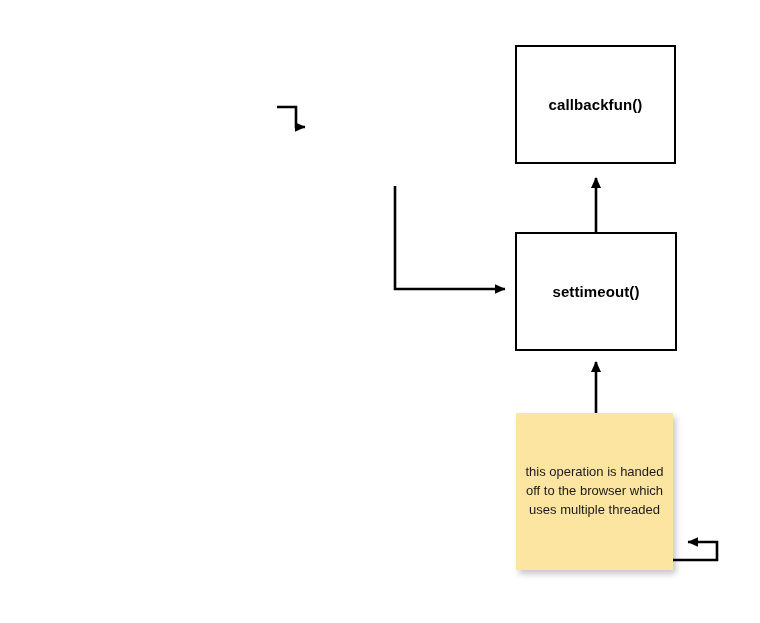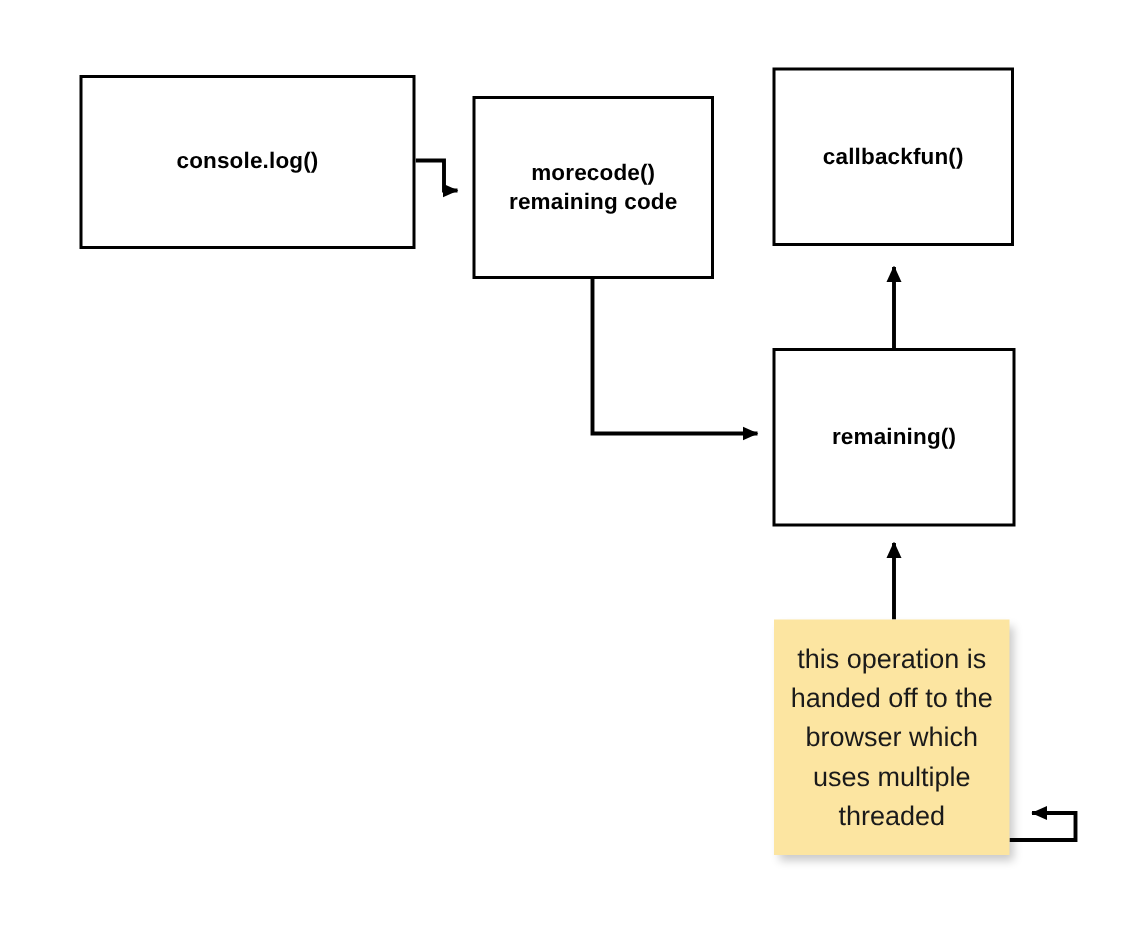--- a/index.html
+++ b/index.html
@@ -36,21 +36,21 @@
     padding: 0 6px;
   }
   .note {
     position: absolute;
     box-sizing: border-box;
     background: #fce5a1;
     display: flex;
     align-items: center;
     justify-content: center;
     text-align: center;
-    font-size: 18px;
+    font-size: 13px;
     line-height: 1.45;
     color: #1a1a1a;
     box-shadow: 3px 4px 6px rgba(0,0,0,0.22);
   }
   .note .label {
     display: block;
     padding: 0 8px;
   }
   .edge-layer {
     position: absolute;
@@ -93,34 +93,27 @@
 
     <g>
       <path d="M596,413 L596,362" fill="none" stroke="#000000" stroke-width="2.6" marker-end="url(#arrow-u)"></path>
     </g>
 
     <g>
       <path d="M673,560 L717,560 L717,542 L688,542" fill="none" stroke="#000000" stroke-width="2.6" marker-end="url(#arrow-l)"></path>
     </g>
   </svg>
 
-  <div class="node" style="left:53px; top:50px; width:224px; height:116px;">
-    <span class="label">console.log()</span>
-  </div>
 
-  <div class="node" style="left:315px; top:64px; width:161px; height:122px;">
-    <span class="label">morecode()
-remaining code</span>
-  </div>
 
   <div class="node" style="left:515px; top:45px; width:161px; height:119px;">
     <span class="label">callbackfun()</span>
   </div>
 
   <div class="node" style="left:515px; top:232px; width:162px; height:119px;">
-    <span class="label">remaining()</span>
+    <span class="label">settimeout()</span>
   </div>
 
   <div class="note" style="left:516px; top:413px; width:157px; height:157px;">
     <span class="label">this operation is handed off to the browser which uses multiple threaded</span>
   </div>
 
 </div>
 
 </body></html>

